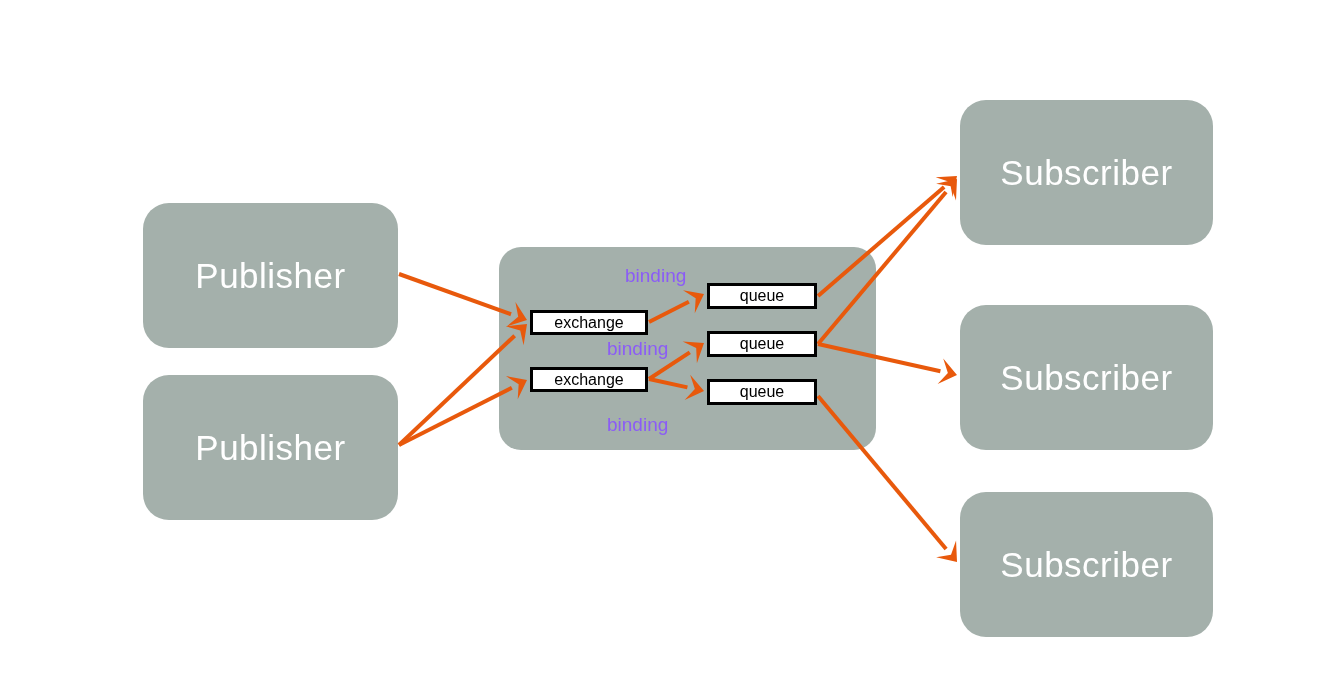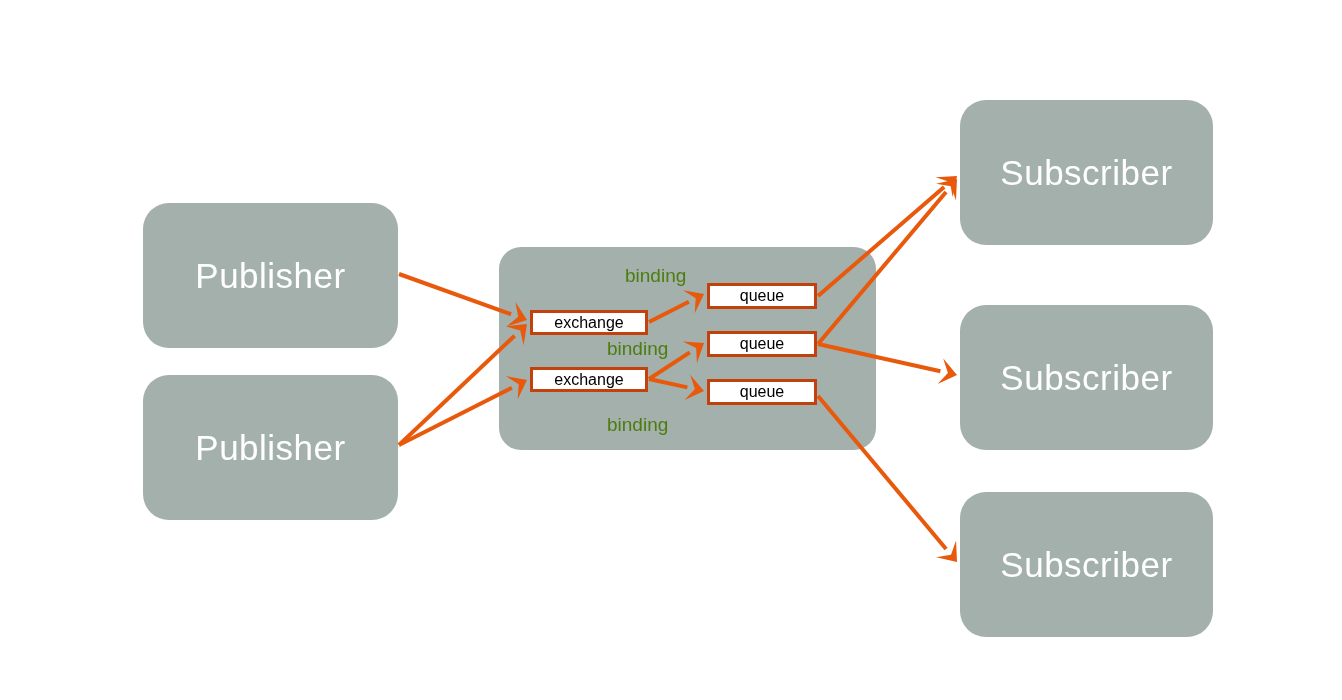--- a/index.html
+++ b/index.html
@@ -44,36 +44,36 @@
   }
   .broker-box {
     position: absolute;
     background: #a4b0ab;
     border-radius: 22px;
     box-sizing: border-box;
   }
   .inner-box {
     position: absolute;
     background: #ffffff;
-    border: 3px solid #c2410c;
+    border: 3px solid #000000;
     box-sizing: border-box;
     display: flex;
     align-items: center;
     justify-content: center;
     z-index: 3;
   }
   .inner-label {
     color: #000000;
     font-size: 16px;
     line-height: 1;
     white-space: nowrap;
   }
   .binding-label {
     position: absolute;
-    color: #4d7c0f;
+    color: #8b5cf6;
     font-size: 19px;
     font-weight: 300;
     line-height: 1;
     white-space: nowrap;
     z-index: 2;
   }
 </style>
 </head>
 <body>
 

